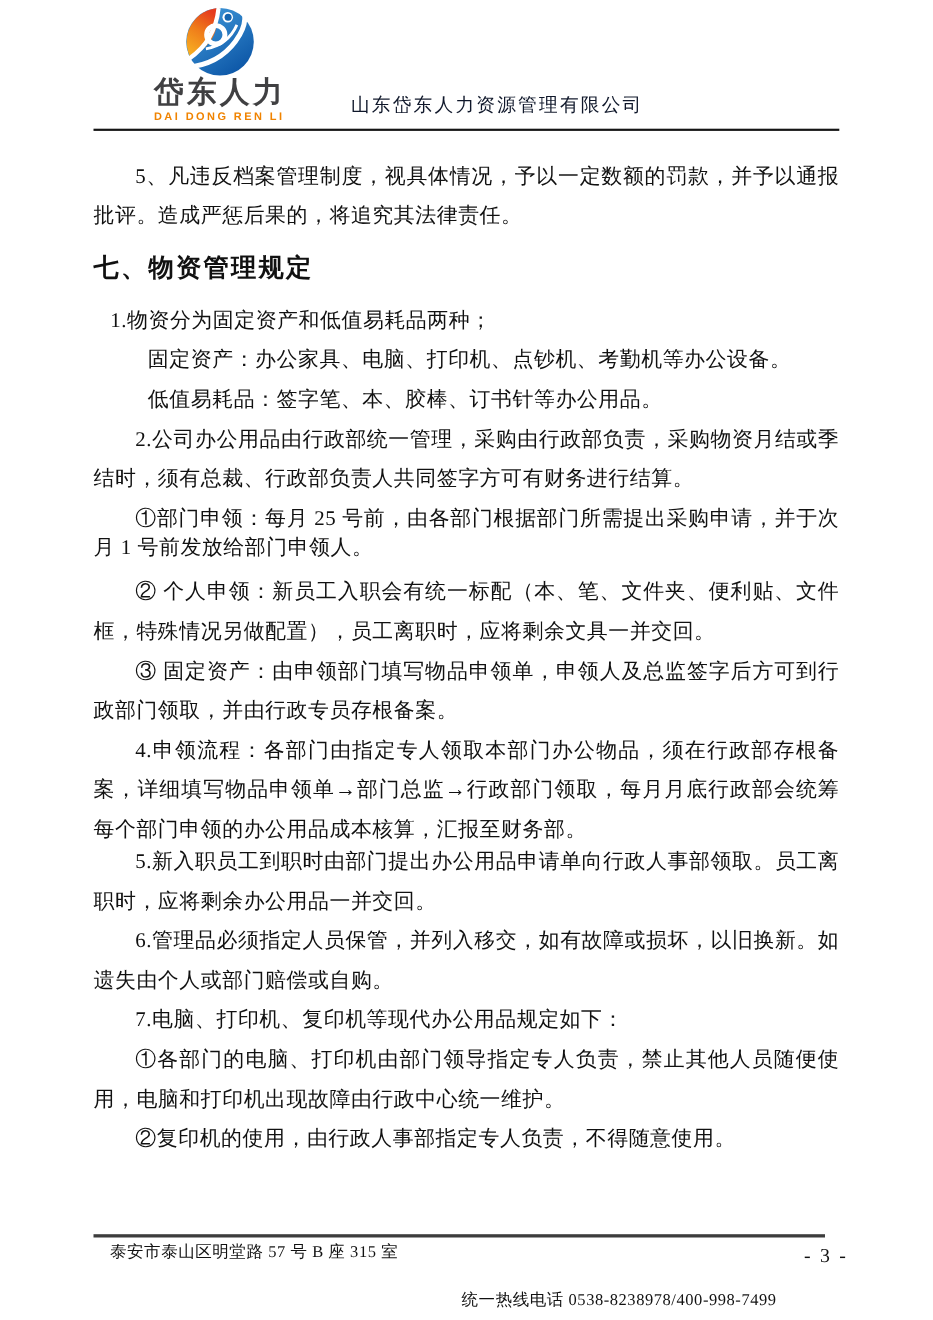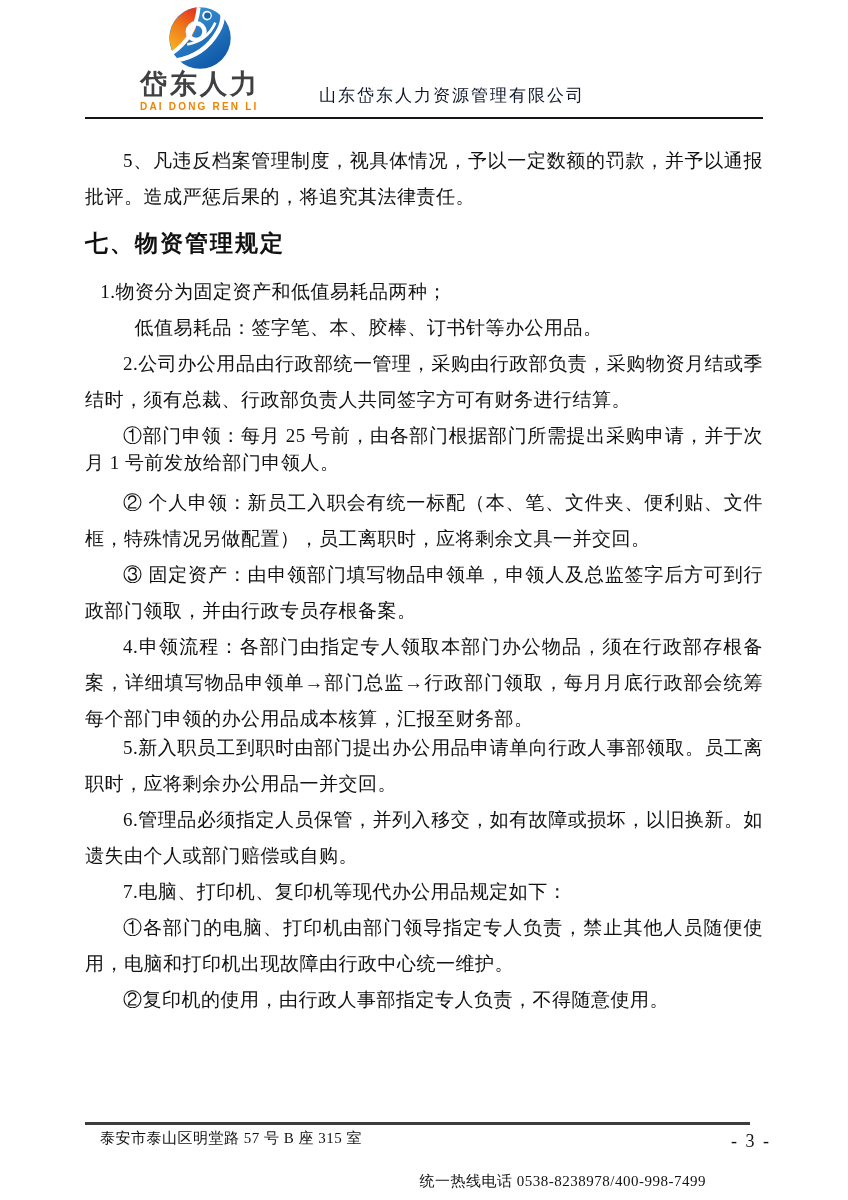--- a/index.html
+++ b/index.html
@@ -67,20 +67,21 @@
     <div class="brand-en">DAI DONG REN LI</div>
   </div>
 
   <div class="company-name">山东岱东人力资源管理有限公司</div>
   <div class="header-rule"></div>
 
   <div class="content">
     <p>5、凡违反档案管理制度，视具体情况，予以一定数额的罚款，并予以通报批评。造成严惩后果的，将追究其法律责任。</p>
     <h2 class="section-title">七、物资管理规定</h2>
     <p class="indent-sm">1.物资分为固定资产和低值易耗品两种；</p>
+    <p class="indent-lg">固定资产：办公家具、电脑、打印机、点钞机、考勤机等办公设备。</p>
     <p class="indent-lg">低值易耗品：签字笔、本、胶棒、订书针等办公用品。</p>
     <p>2.公司办公用品由行政部统一管理，采购由行政部负责，采购物资月结或季结时，须有总裁、行政部负责人共同签字方可有财务进行结算。</p>
     <p class="tight">①部门申领：每月 25 号前，由各部门根据部门所需提出采购申请，并于次月 1 号前发放给部门申领人。</p>
     <p>② 个人申领：新员工入职会有统一标配（本、笔、文件夹、便利贴、文件框，特殊情况另做配置），员工离职时，应将剩余文具一并交回。</p>
     <p>③ 固定资产：由申领部门填写物品申领单，申领人及总监签字后方可到行政部门领取，并由行政专员存根备案。</p>
     <p>4.申领流程：各部门由指定专人领取本部门办公物品，须在行政部存根备案，详细填写物品申领单→部门总监→行政部门领取，每月月底行政部会统筹每个部门申领的办公用品成本核算，汇报至财务部。</p>
     <p class="pull-up">5.新入职员工到职时由部门提出办公用品申请单向行政人事部领取。员工离职时，应将剩余办公用品一并交回。</p>
     <p>6.管理品必须指定人员保管，并列入移交，如有故障或损坏，以旧换新。如遗失由个人或部门赔偿或自购。</p>
     <p>7.电脑、打印机、复印机等现代办公用品规定如下：</p>
     <p>①各部门的电脑、打印机由部门领导指定专人负责，禁止其他人员随便使用，电脑和打印机出现故障由行政中心统一维护。</p>

